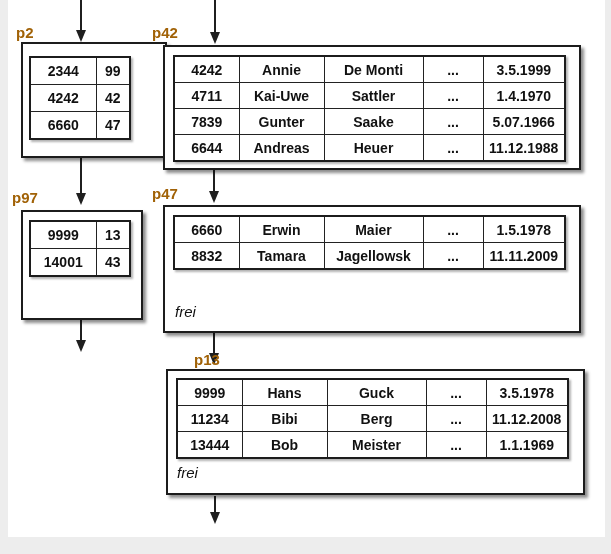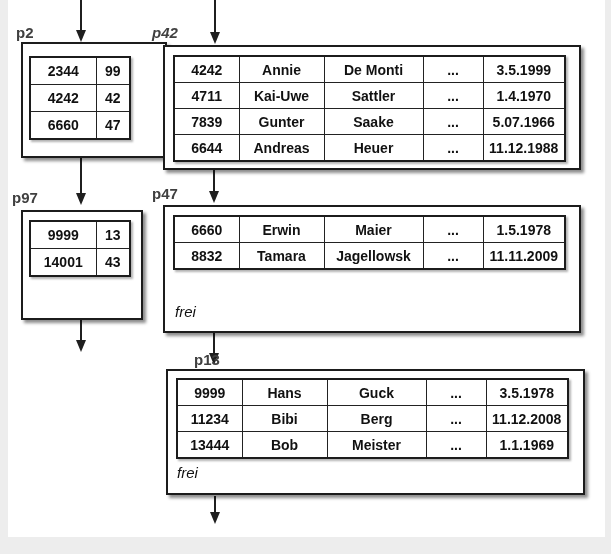--- a/index.html
+++ b/index.html
@@ -17,21 +17,21 @@
     box-sizing:border-box;
     background:#ffffff;
     border:2px solid #1c1c1c;
     box-shadow:3px 3px 3px rgba(0,0,0,0.45);
   }
   .pagelabel {
     position:absolute;
     font-weight:bold;
     font-size:15px;
     line-height:15px;
-    color:#404040;
+    color:#a16207;
   }
   table.cells {
     border-collapse:collapse;
     position:absolute;
     box-shadow:2px 2px 2px rgba(0,0,0,0.30);
     background:#fff;
   }
   table.cells td {
     border:1.5px solid #222;
     text-align:center;
@@ -96,21 +96,21 @@
         <td>42</td>
       </tr>
       <tr>
         <td>6660</td>
         <td>47</td>
       </tr>
     </tbody>
       </table>
   </div>
 
-  <div class="pagelabel" style="left:152px; top:25px;font-style:italic;">p42</div>
+  <div class="pagelabel" style="left:152px; top:25px;">p42</div>
   <div class="pagebox" style="left:163px; top:45px; width:418px; height:125px;">
     <table class="cells" style="left:8px; top:8px;">
       <colgroup>
           <col style="width:65px">
           <col style="width:85px">
           <col style="width:99px">
           <col style="width:60px">
           <col style="width:82px">
         </colgroup>
       <tbody>

